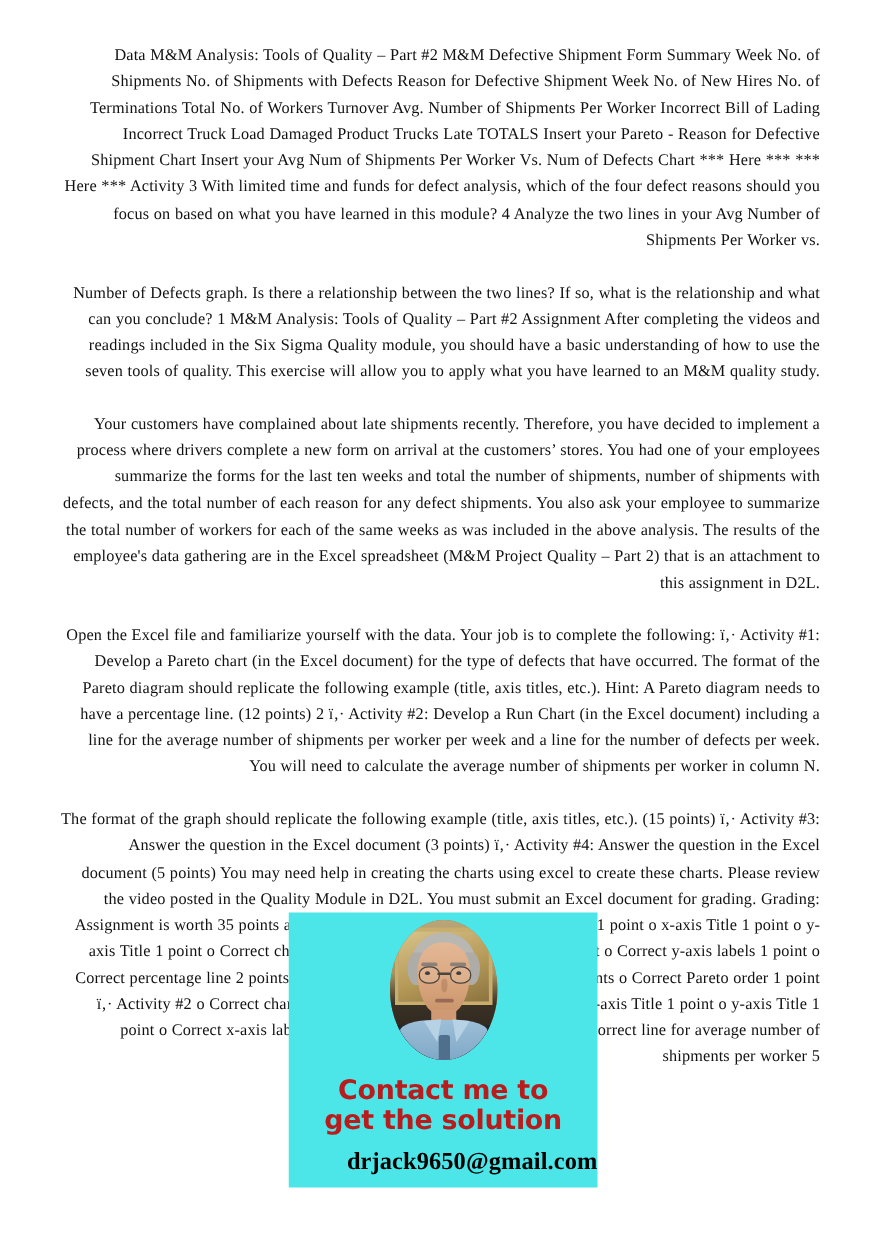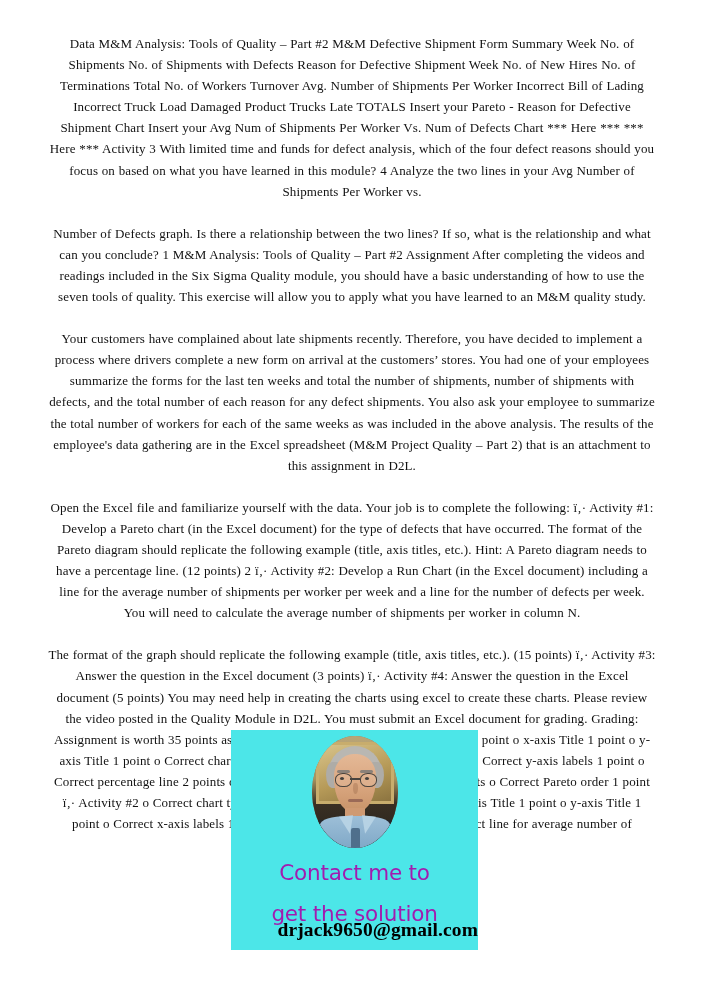--- a/index.html
+++ b/index.html
@@ -27,21 +27,21 @@
   #doc-body {
     position: absolute;
     left: 48px;
     top: 33px;
     width: 608px;
   }
 
   .para {
     font-size: 13.0px;
     line-height: 21.1px;
-    text-align: center;
+    text-align: right;
     margin: 0 0 21px 0;
     letter-spacing: 0.01em;
     word-spacing: 0.02em;
     color: #111111;
   }
   .para:last-child { margin-bottom: 0; }
 
   
   #promo-overlay {
     position: absolute;
@@ -162,28 +162,28 @@
     position:absolute; left:57px; top:84px; width:30px; height:30px;
     background:#24262b; border-radius: 0 30% 0 0;
     transform: skewX(-10deg);
   }
 
   #promo-line1, #promo-line2 {
     position: absolute;
     left: 0; width: 100%;
     text-align: center;
     font-family: "DejaVu Sans", "Liberation Sans", sans-serif;
-    font-weight: normal;
+    font-weight: bold;
     font-size: 21.5px;
     line-height: 25px;
-    color: #a21caf;
+    color: #b91c1c;
     letter-spacing: -0.2px;
   }
   #promo-line1 { top: 130px; }
-  #promo-line2 { top: 171px; }
+  #promo-line2 { top: 154px; }
 
   #promo-email {
     position: absolute;
     left: 0; top: 188px; width: 100%;
     text-align: right;
     font-family: "Liberation Serif", "DejaVu Serif", serif;
     font-weight: bold;
     font-size: 19.5px;
     line-height: 23px;
     color: #000000;

